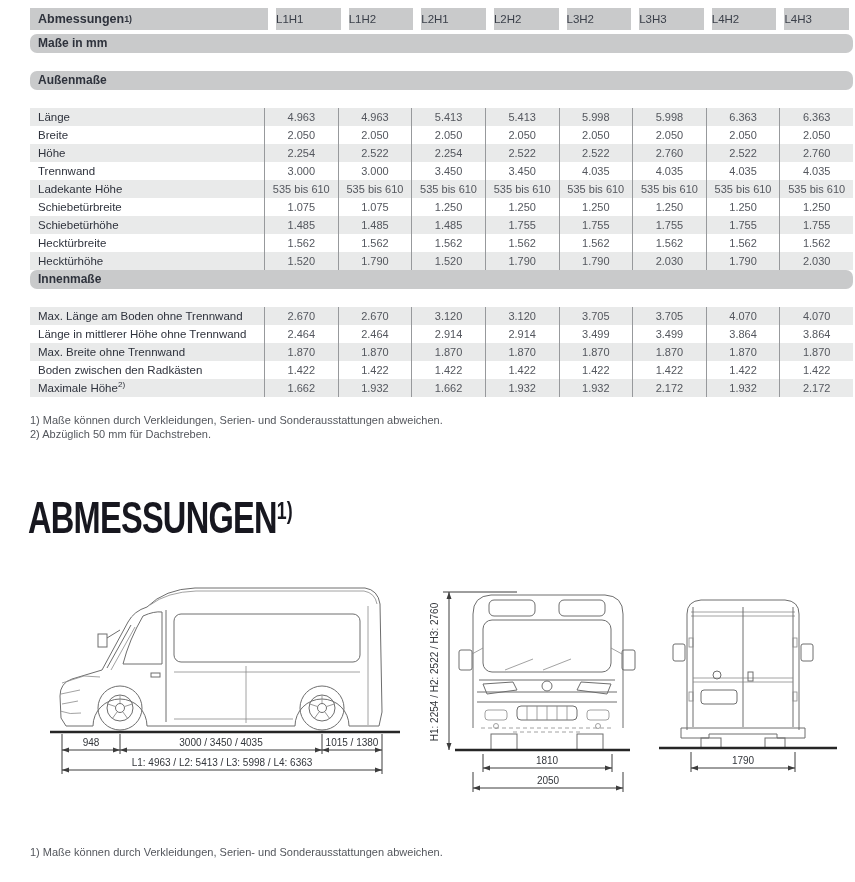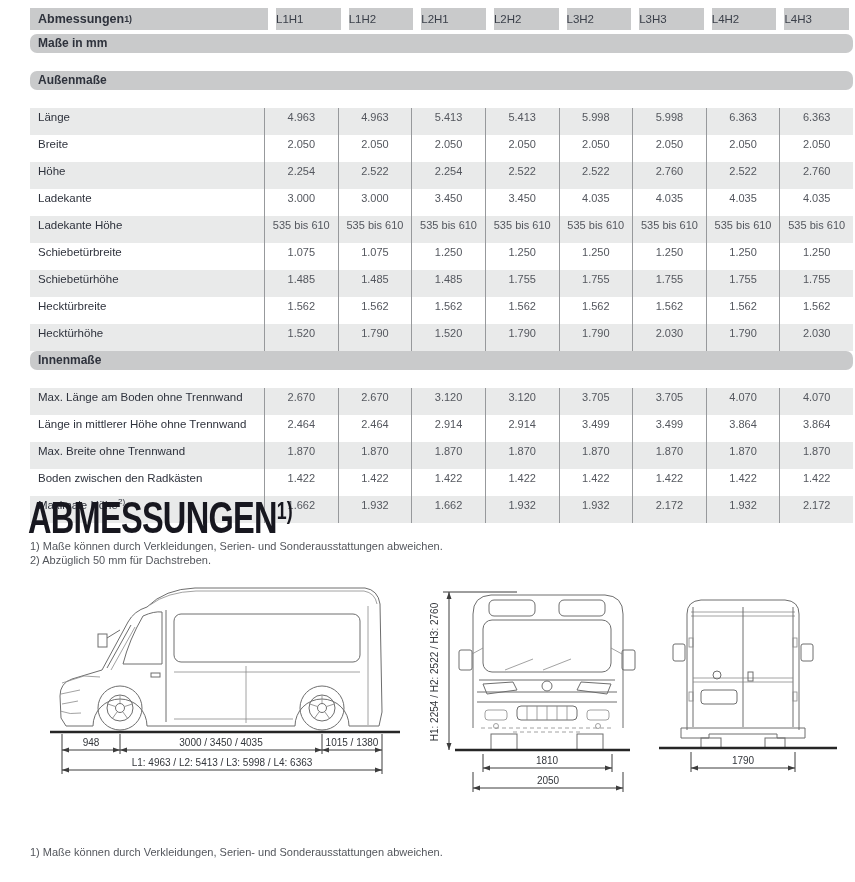--- a/index.html
+++ b/index.html
@@ -10,21 +10,21 @@
   
   .spec-table{position:absolute;top:8px;left:30px;width:823px;}
   .t-header{display:flex;height:22px;margin-bottom:4px;}
   .t-title{flex:0 0 230px;margin-right:4px;background:#c9cacb;display:flex;align-items:center;
            padding-left:8px;font-weight:bold;font-size:12.5px;color:#2e323c;}
   .t-cols{display:flex;flex:1;}
   .col-h{flex:1;margin:0 4px;background:#c9cacb;text-align:left;line-height:22px;
          font-size:11.5px;color:#3a3f49;}
   .t-bar{height:19px;line-height:19px;background:#c9cacb;font-weight:bold;font-size:12px;
          color:#2e323c;padding-left:8px;margin-bottom:18px;border-radius:7px;}
-  .t-row{display:flex;height:27px;line-height:18.6px;font-size:11.5px;}
+  .t-row{display:flex;height:18px;line-height:18.6px;font-size:11.5px;}
   .t-row.odd{background:#e9eaea;}
   .t-row.even{background:#ffffff;}
   .t-label{flex:0 0 226px;padding-left:8px;color:#2e323c;white-space:nowrap;}
   .t-cell{flex:1;text-align:center;color:#54575e;font-size:11px;border-left:1px solid #97999c;}
   .footnotes{margin-top:16px;font-size:11px;line-height:14px;color:#53565c;}
 
   
   .big-heading{position:absolute;top:496px;left:28px;margin:0;font-size:44px;line-height:44px;
                font-weight:800;color:#17171f;letter-spacing:-1px;transform:scaleX(0.74);
                transform-origin:left center;white-space:nowrap;}
@@ -94,21 +94,21 @@
           <div class="t-cell">2.254</div>
           <div class="t-cell">2.522</div>
           <div class="t-cell">2.254</div>
           <div class="t-cell">2.522</div>
           <div class="t-cell">2.522</div>
           <div class="t-cell">2.760</div>
           <div class="t-cell">2.522</div>
           <div class="t-cell">2.760</div>
         </div>
         <div class="t-row even">
-          <div class="t-label">Ladekante</div>
+          <div class="t-label">Trennwand</div>
           <div class="t-cell">3.000</div>
           <div class="t-cell">3.000</div>
           <div class="t-cell">3.450</div>
           <div class="t-cell">3.450</div>
           <div class="t-cell">4.035</div>
           <div class="t-cell">4.035</div>
           <div class="t-cell">4.035</div>
           <div class="t-cell">4.035</div>
         </div>
         <div class="t-row odd">

